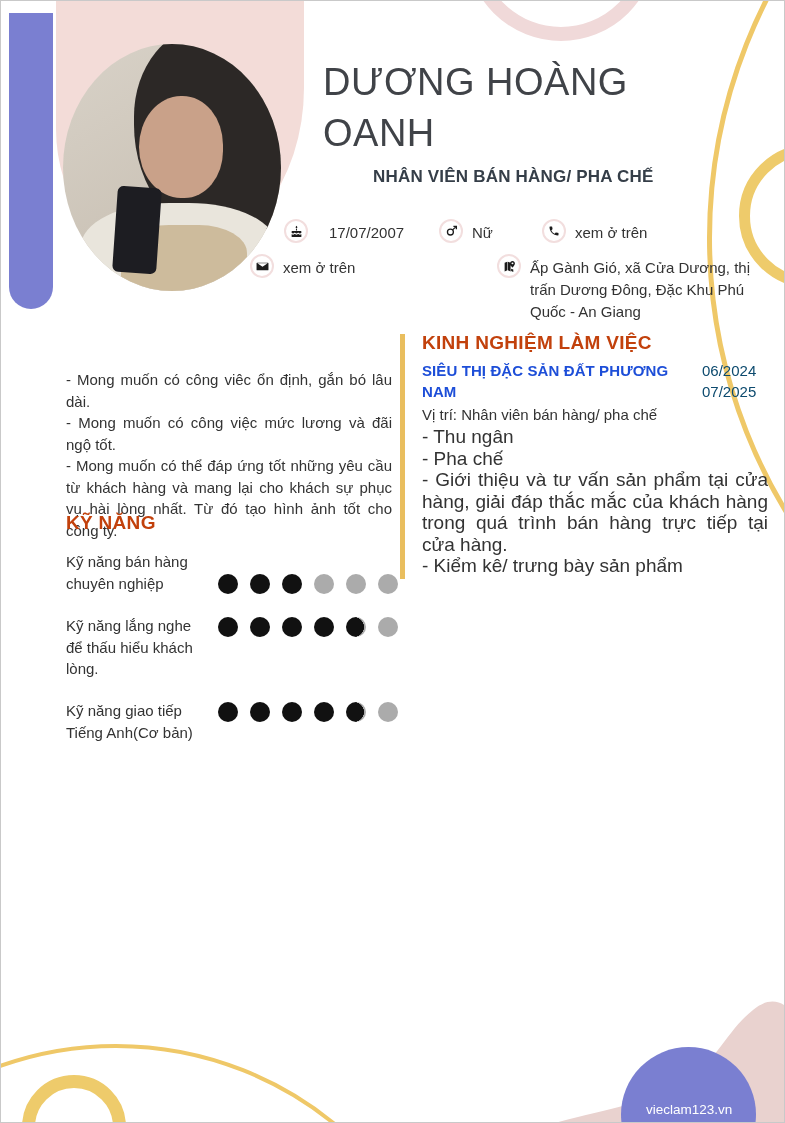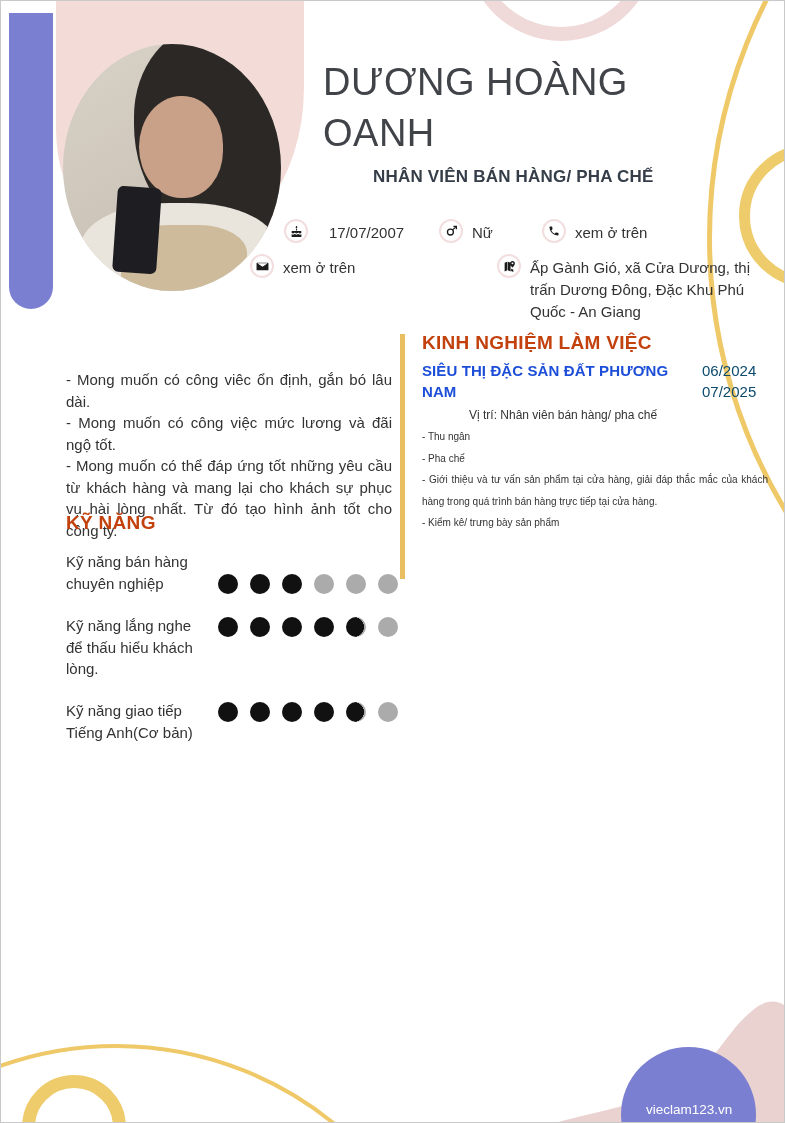--- a/index.html
+++ b/index.html
@@ -68,22 +68,22 @@
   .dot.partial { background:#ababab;
     background-image:radial-gradient(circle 10px at 8px 10px, #111 98%, rgba(0,0,0,0) 100%); }
   
   .gold-bar { position:absolute; left:399px; top:333px; width:5px; height:245px; background:#e9be5e; }
   .exp-heading { position:absolute; left:421px; top:331px; }
   .job { position:absolute; left:421px; top:359px; width:346px; }
   .job-header { display:flex; }
   .company { flex:1; width:255px; font-size:15px; font-weight:700; color:#1d4ed8;
     line-height:21px; letter-spacing:.1px; }
   .dates { width:66px; font-size:15px; color:#0c4a6e; line-height:21px; text-align:left; }
-  .position { font-size:12px; color:#333; line-height:22px; margin-top:2px;margin-left:47px; }
-  .detail { font-size:10px; color:#333; line-height:21.5px; }
+  .position { font-size:15px; color:#333; line-height:22px; margin-top:2px; }
+  .detail { font-size:19px; color:#333; line-height:21.5px; }
   .detail.justify { text-align:justify; }
 </style>
 </head>
 <body>
 
 <div class="page">
 
   <div class="purple-bar"></div>
   <div class="pink-blob-top"></div>
   <div class="pink-ring-top"></div>

